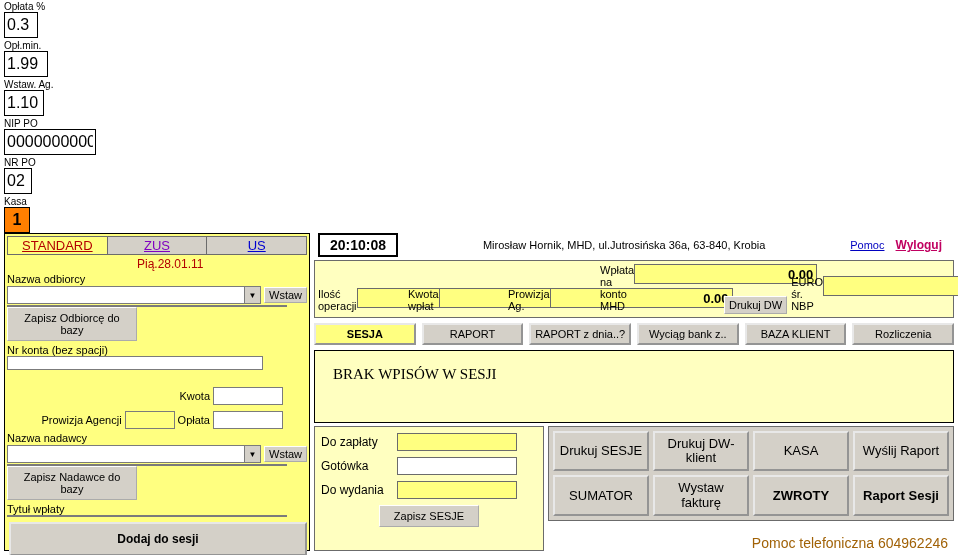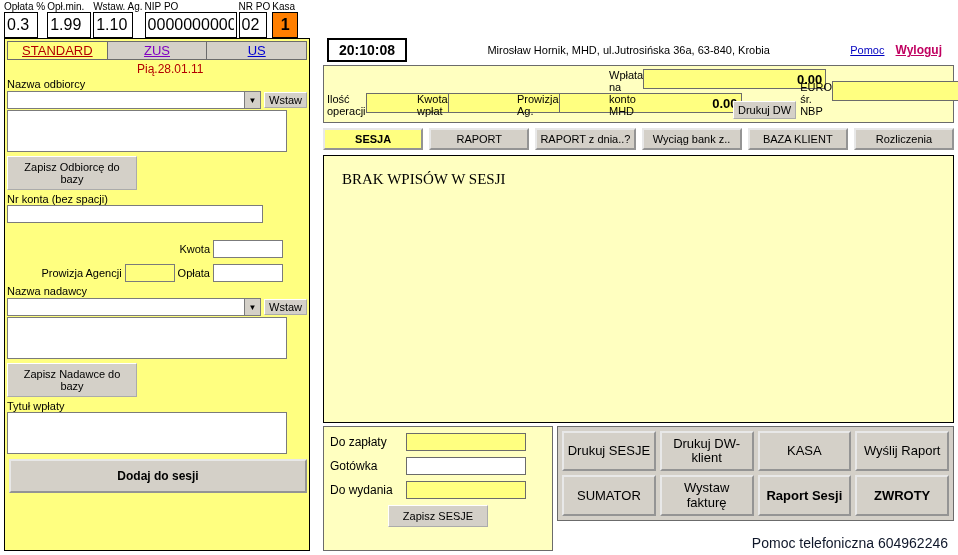--- a/index.html
+++ b/index.html
@@ -1,27 +1,27 @@
 <!DOCTYPE html>
 <html><head>
 <meta charset="utf-8">
 <style>
 * { box-sizing: border-box; margin: 0; padding: 0; }
 body { font-family: Tahoma, Arial, sans-serif; font-size: 11px; background: #fff; width: 958px; height: 555px; overflow: hidden; }
 .container { display: flex; flex-direction: column; height: 555px; }
 
 
-.top-header { display: flex; padding: 1px 4px 0 4px; gap: 2px; }
+.top-header { display: flex; padding: 1px 4px 0 4px; gap: 2px; flex-direction: column; }
 .hdr-field { display: flex; flex-direction: column; }
 .hdr-field label { font-size: 10px; font-weight: normal; white-space: nowrap; }
 .hdr-field input { font-size: 16px; height: 18px; background: #fff; border: 1px solid #000; padding: 12px 2px; }
 .kasa-val { background: #ff7f00 !important; font-weight: bold; text-align: center; }
 
 
-.body-row { display: flex; flex: 1; gap: 13px; padding: 0 4px 4px 4px; min-height: 0; }
+.body-row { display: flex; flex: 1; gap: 4px; padding: 0 4px 4px 4px; min-height: 0; }
 
 
 .left-panel { width: 306px; background: #ffff80; border: 1px solid #000; display: flex; flex-direction: column; padding: 2px; }
 .tabs { display: flex; border: 1px solid #6b6b6b; }
 .tab { flex: 1; text-align: center; font-size: 13px; text-decoration: underline; padding: 1px 0; border-right: 1px solid #6b6b6b; cursor: default; background: #d4d0c8; }
 .tab:last-child { border-right: none; }
 .tab-standard { color: #b30000; background: #ffff80; font-weight: normal; }
 .tab-zus { color: #8000c0; }
 .tab-us { color: #0000d0; }
 .date-lbl { color: #b30000; font-size: 12px; padding: 2px 0 2px 130px; }
@@ -64,21 +64,21 @@
 .pay-row label { width: 70px; font-size: 12px; }
 .pay-row input { width: 120px; height: 18px; border: 1px solid #6b6b6b; }
 .pay-row .yellow { background: #ffff80; }
 .pay-row .white { background: #fff; }
 .zap-sesje { align-self: center; padding: 4px 14px; background:#d4d0c8; border:1px outset #fff; font-size:11px;}
 
 .r-bottom-right { flex: 1; display: flex; flex-direction: column; }
 .grid-btns { background: #d4d0c8; border: 1px solid #6b6b6b; padding: 4px; display: grid; grid-template-columns: repeat(4, 1fr); grid-template-rows: repeat(2, 1fr); gap: 4px; }
 .grid-btns .btn { padding: 4px 2px; text-align: center; font-size: 13px; border: 2px outset #e8e8e8; line-height:1.1;}
 .grid-btns .bold { font-weight: bold; }
-.phone { color: #0f172a; font-size: 14px; text-align: right; padding: 14px 6px 0 0; }
+.phone { color: #a16207; font-size: 14px; text-align: right; padding: 14px 6px 0 0; }
 </style>
 </head>
 <body>
 
 <div class="container">
 
   <div class="top-header">
     <div class="hdr-field">
         <label>Opłata %</label>
         <input style="width: 34px;" value="0.3">
@@ -224,22 +224,22 @@
           <button class="zap-sesje">Zapisz SESJE</button>
         </div>
         <div class="r-bottom-right">
           <div class="grid-btns">
             <button class="btn">Drukuj SESJE</button>
             <button class="btn">Drukuj DW-klient</button>
             <button class="btn">KASA</button>
             <button class="btn">Wyślij Raport</button>
             <button class="btn">SUMATOR</button>
             <button class="btn">Wystaw fakturę</button>
+            <button class="btn bold">ZWROTY</button>
             <button class="btn bold">Raport Sesji</button>
-            <button class="btn bold">ZWROTY</button>
           </div>
           <div class="phone">Pomoc telefoniczna 604962246</div>
         </div>
       </div>
 
     </div>
   </div>
 </div>
 
 </body></html>

